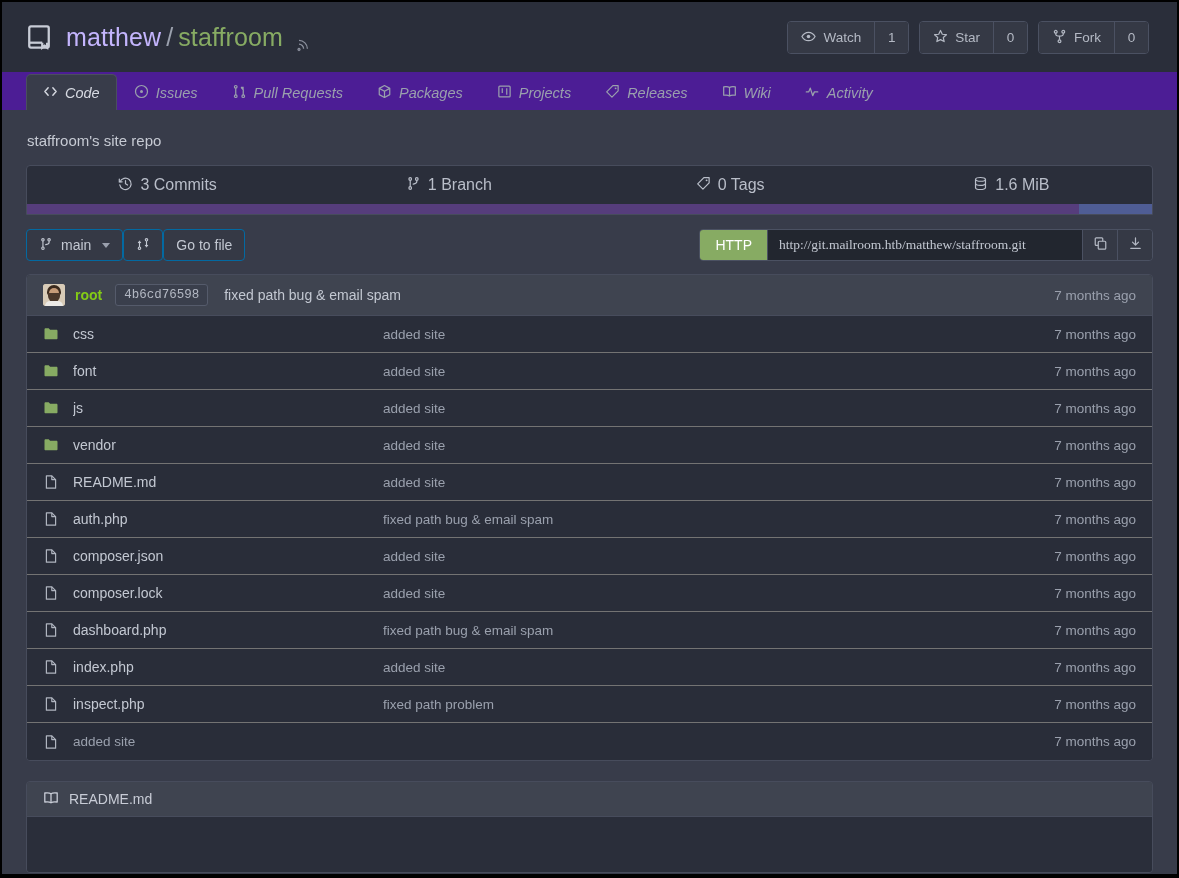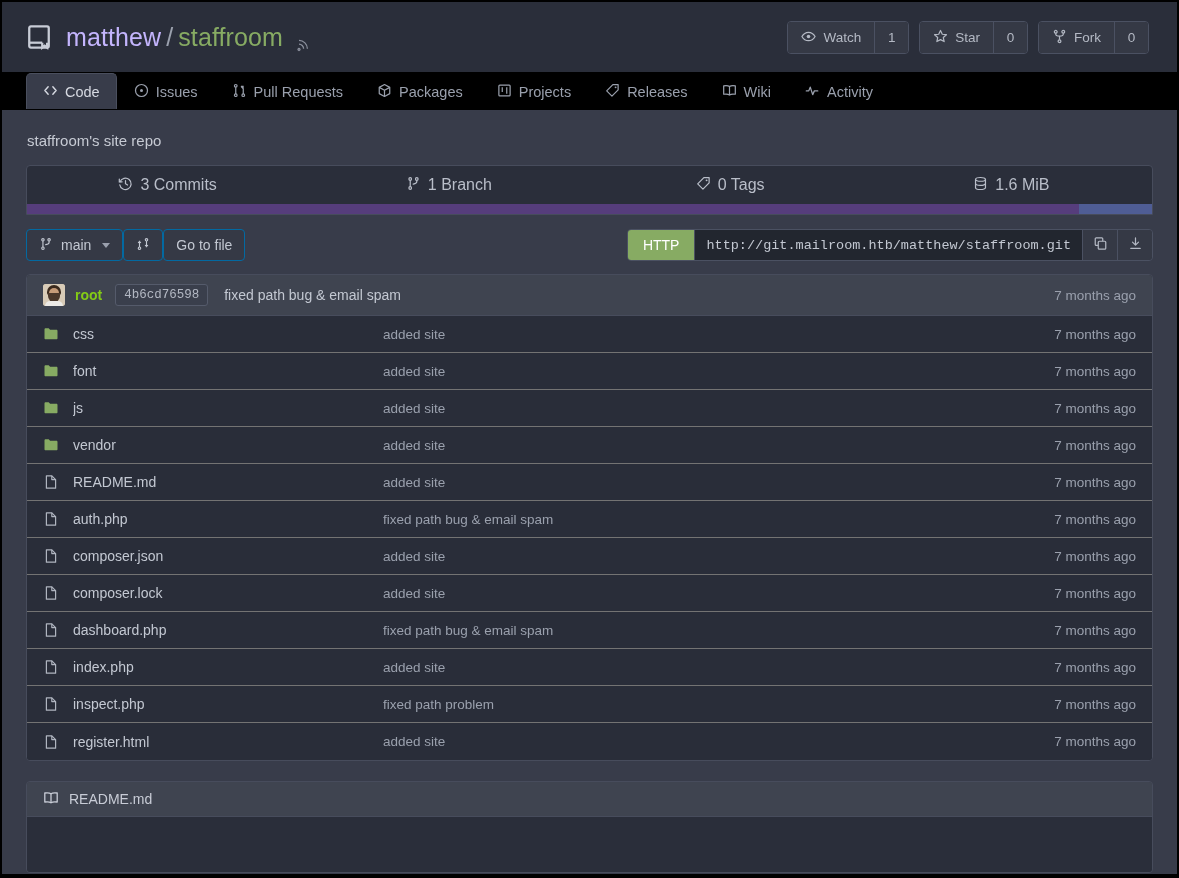--- a/index.html
+++ b/index.html
@@ -97,25 +97,26 @@
     font-size: 13.5px;
     color: #b4b9c4;
     background: #353945;
     border-left: 1px solid #4b5162;
     cursor: pointer;
   }
 
   
   .tabbar {
     position: relative;
-    background: #000000;
+    background: #4c1d95;
     padding-left: 24px;
     height: 38px;
     display: flex;
-    align-items: flex-start;
+    align-items: center;
+    font-style: italic;
   }
   .tab {
     display: flex;
     align-items: center;
     gap: 7px;
     padding: 0 16px;
     height: 36px;
     font-size: 14.5px;
     color: #9aa0ad;
     cursor: pointer;
@@ -225,21 +226,21 @@
   }
   .clone-url {
     background: #22262f;
     color: #c3c8d2;
     font-size: 13.5px;
     display: flex;
     align-items: center;
     padding: 0 11px;
     min-width: 315px;
     border-left: 1px solid #4b5162;
-    font-family: Liberation Mono, monospace;
+    font-family: Liberation Serif, serif;
     cursor: text;
   }
   .clone-icon-btn {
     width: 35px;
     background: #353945;
     border-left: 1px solid #4b5162;
     display: flex;
     align-items: center;
     justify-content: center;
     color: #b4b9c4;
@@ -760,21 +761,20 @@
             <span class="f-msg">fixed path problem</span>
             <span class="f-age">7 months ago</span>
           </div>
           <div class="frow">
             <span class="f-icon">
               <svg viewBox="0 0 16 16" fill="none" stroke="#b0b5c0" stroke-width="1.2" stroke-linejoin="round">
                 <path d="M3.4 1.8h5.4l3.8 3.8v8.6H3.4z"></path>
                 <path d="M8.8 1.8v3.8h3.8"></path>
               </svg>
             </span>
-            <span class="f-name">register.html</span>
             <span class="f-msg">added site</span>
             <span class="f-age">7 months ago</span>
           </div>
         </div>
     </div>
 
     <div class="readme-panel">
       <div class="readme-head">
         <span>
           <svg viewBox="0 0 16 16" fill="none" stroke="currentColor" stroke-width="1.3" stroke-linejoin="round">

